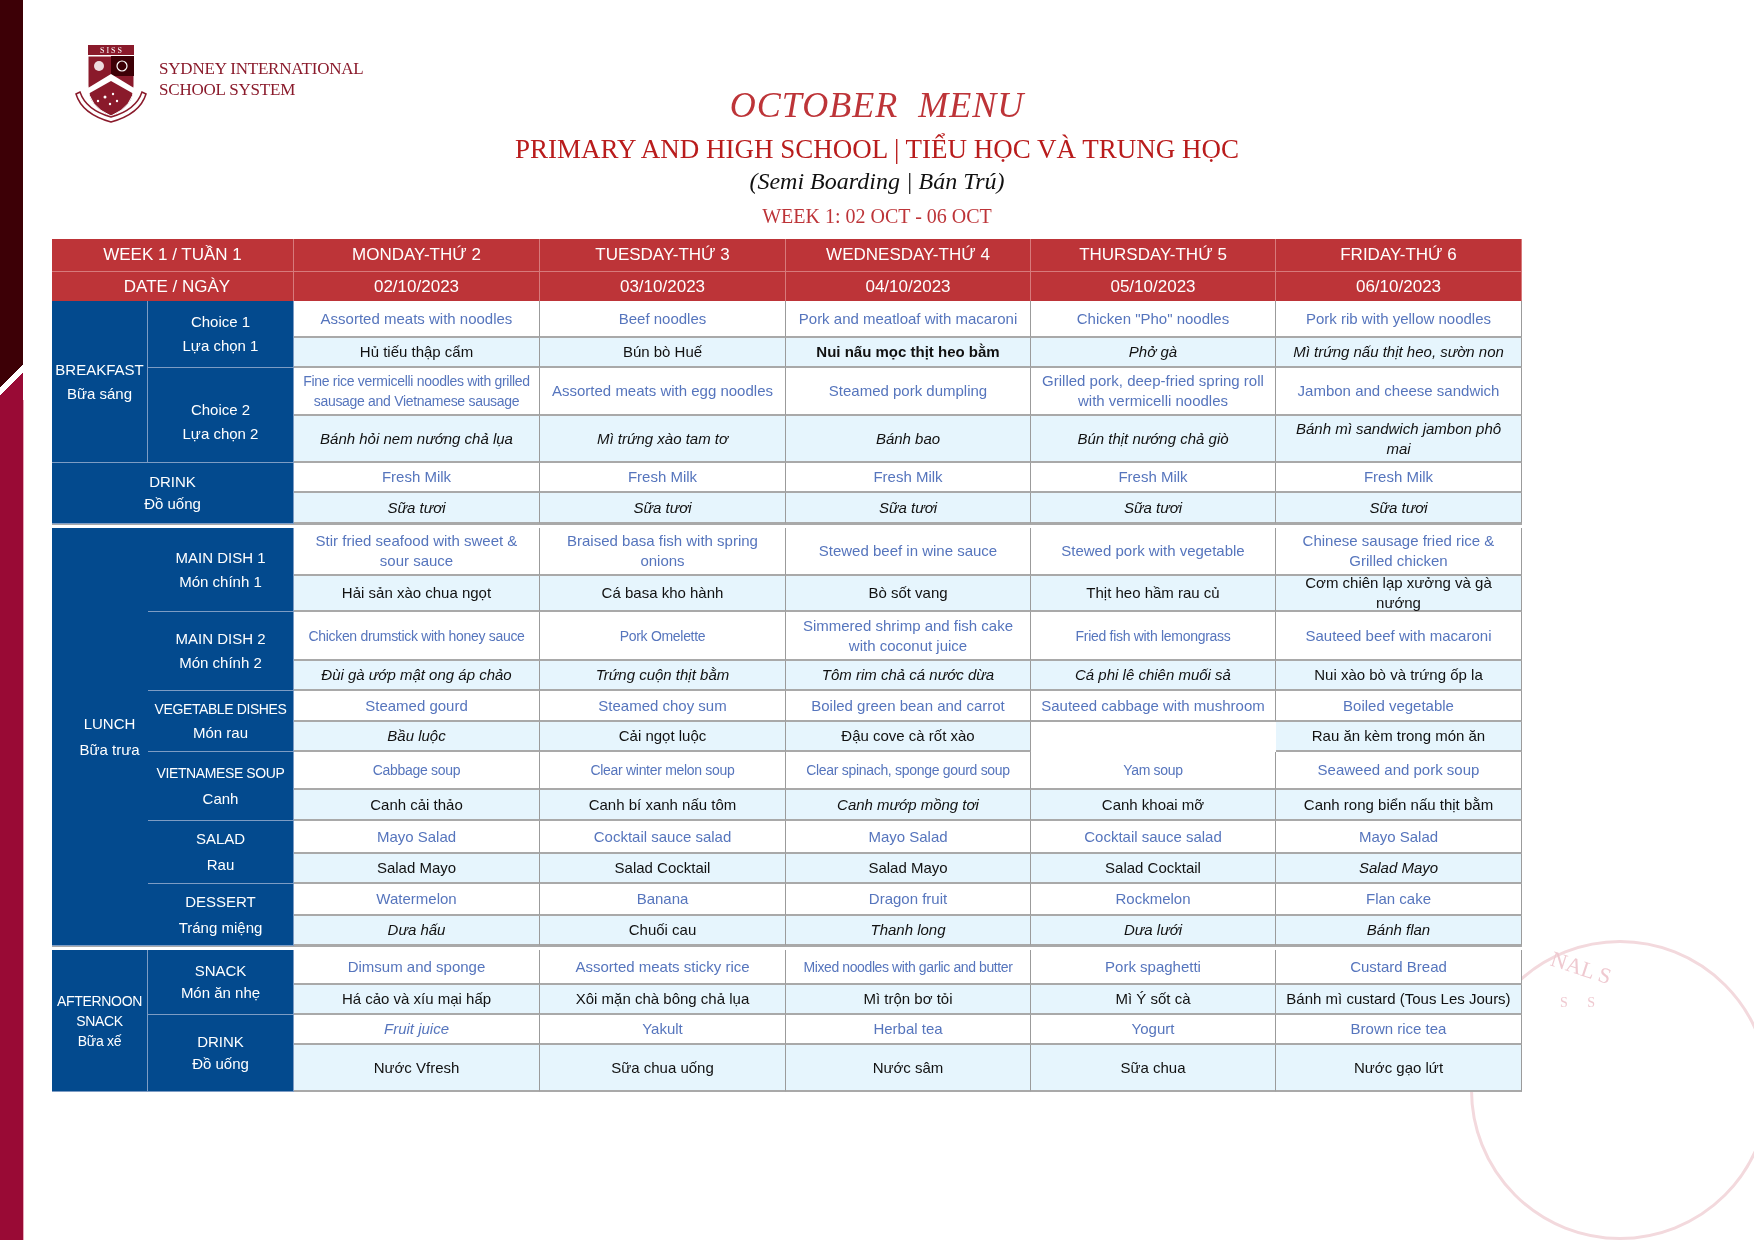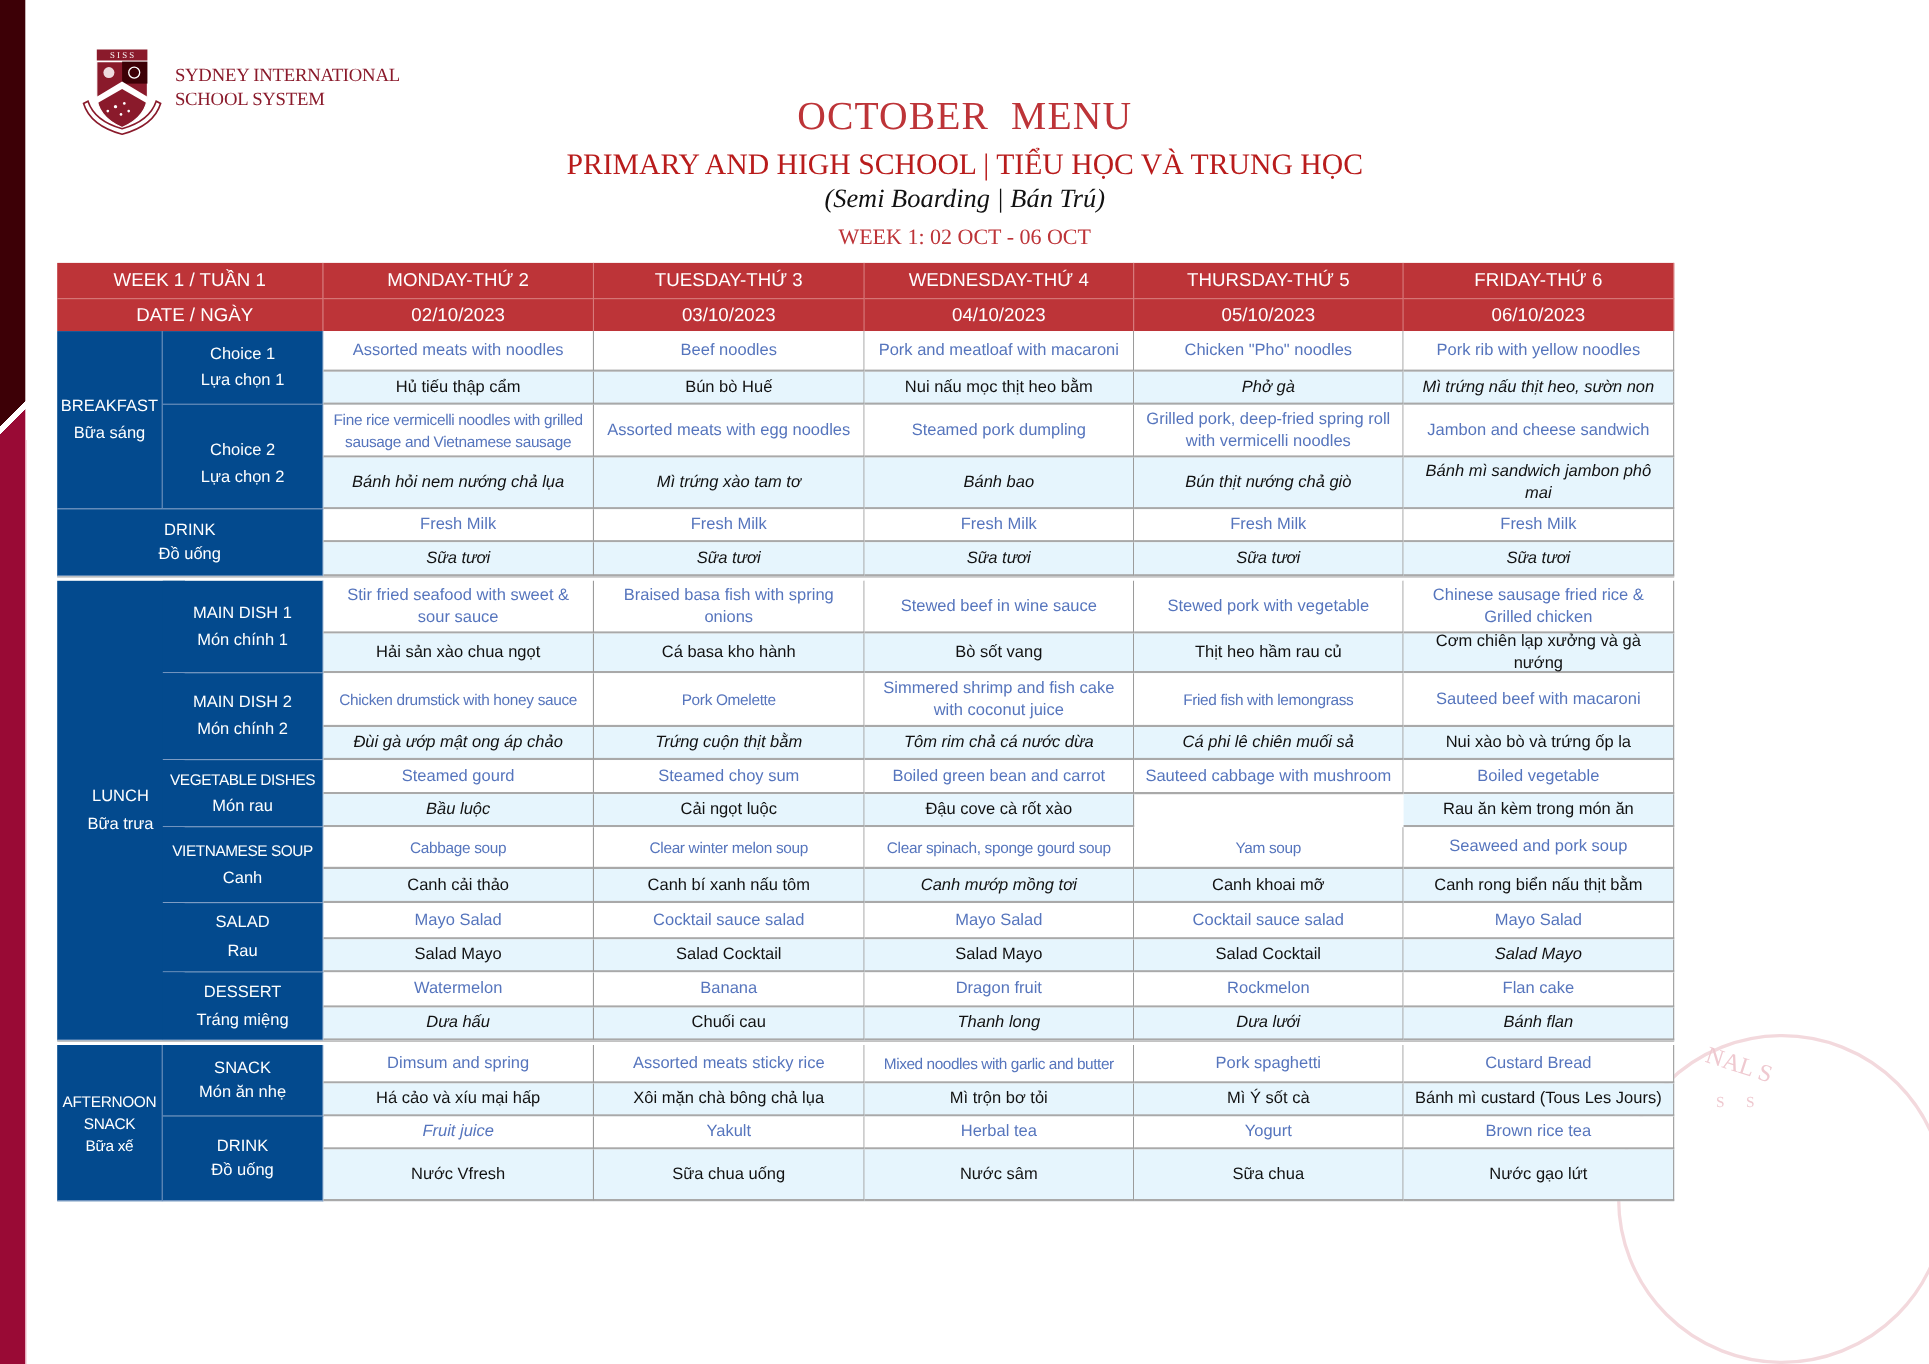--- a/index.html
+++ b/index.html
@@ -6,21 +6,21 @@
   body { width:1754px; height:1240px; position:relative; background:#ffffff; overflow:hidden; font-family:"DejaVu Sans", sans-serif; }
   .side-dark { position:absolute; left:0; top:0; width:23px; height:360px; background:#3d0006; }
   .side-red { position:absolute; left:0; top:400px; width:23px; height:840px; background:#990a35; }
   .side-slash { position:absolute; left:0; top:360px; width:23px; height:40px; background:linear-gradient(135deg, #3d0006 0%, #3d0006 44%, #ffffff 44%, #ffffff 56%, #990a35 56%, #990a35 100%); }
   .side-edge { position:absolute; left:23px; top:400px; width:1px; height:840px; background:#e7a8b9; }
 
   .logo { position:absolute; left:72px; top:44px; width:80px; height:80px; }
   .logo-text { position:absolute; left:159px; top:58px; color:#8a1a2b; font-family:"Liberation Serif", serif; font-size:17px; line-height:21px; letter-spacing:-0.2px; }
 
   .title { position:absolute; left:0; width:1754px; text-align:center; font-family:"Liberation Serif", serif; }
-  .t1 { top:84px; font-size:36px; color:#bd3438; letter-spacing:1px; }
+  .t1 { top:84px; font-size:36px; color:#bd3438; letter-spacing:1px;font-style:italic; }
   .t2 { top:134px; font-size:27px; color:#b91c1c; }
   .t3 { top:168px; font-size:24px; color:#111111; font-style:italic; }
   .t4 { top:205px; font-size:20px; color:#bd3438; }
 
   .cell { position:absolute; box-sizing:border-box; display:flex; align-items:center; justify-content:center; text-align:center; padding:0 6px; line-height:20px; font-family:"Liberation Sans", sans-serif; }
   .hdr { background:#bd3438; color:#ffffff; font-size:17px; border-right:1px solid #d77a7b; }
   .hdr-date { font-weight:normal; }
   .lbl { background:#034a8e; color:#ffffff; font-size:15px; flex-direction:column; border-right:1px solid #7d9cc4; border-bottom:1px solid #7d9cc4; }
   .en { background:#ffffff; color:#5675bd; font-size:15px; border-right:1px solid #9b9b9b; border-bottom:2px solid #a9a9a9; }
   .vi { background:#e6f5fd; color:#111111; font-size:15px; font-style:italic; border-right:1px solid #9b9b9b; border-bottom:2px solid #a9a9a9; }
@@ -99,21 +99,21 @@
 </div>
 
 <div class="cell en" style="left:294px;top:301px;width:246px;height:37px;">Assorted meats with noodles</div>
 <div class="cell en" style="left:540px;top:301px;width:246px;height:37px;">Beef noodles</div>
 <div class="cell en" style="left:786px;top:301px;width:245px;height:37px;">Pork and meatloaf with macaroni</div>
 <div class="cell en" style="left:1031px;top:301px;width:245px;height:37px;">Chicken "Pho" noodles</div>
 <div class="cell en" style="left:1276px;top:301px;width:246px;height:37px;">Pork rib with yellow noodles</div>
 
 <div class="cell vi upright" style="left:294px;top:338px;width:246px;height:30px;">Hủ tiếu thập cẩm</div>
 <div class="cell vi upright" style="left:540px;top:338px;width:246px;height:30px;">Bún bò Huế</div>
-<div class="cell vi upright" style="left:786px;top:338px;width:245px;height:30px;">Nui nấu mọc thịt heo bằm</div>
+<div class="cell vi upright" style="left:786px;top:338px;width:245px;height:30px;font-weight:bold;">Nui nấu mọc thịt heo bằm</div>
 <div class="cell vi" style="left:1031px;top:338px;width:245px;height:30px;">Phở gà</div>
 <div class="cell vi" style="left:1276px;top:338px;width:246px;height:30px;">Mì trứng nấu thịt heo, sườn non</div>
 
 <div class="cell en" style="left:294px;top:368px;width:246px;height:48px;font-size:14px;letter-spacing:-0.3px;">Fine rice vermicelli noodles with grilled sausage and Vietnamese sausage</div>
 <div class="cell en" style="left:540px;top:368px;width:246px;height:48px;">Assorted meats with egg noodles</div>
 <div class="cell en" style="left:786px;top:368px;width:245px;height:48px;">Steamed pork dumpling</div>
 <div class="cell en" style="left:1031px;top:368px;width:245px;height:48px;">Grilled pork, deep-fried spring roll with vermicelli noodles</div>
 <div class="cell en" style="left:1276px;top:368px;width:246px;height:48px;">Jambon and cheese sandwich</div>
 
 <div class="cell vi" style="left:294px;top:416px;width:246px;height:47px;">Bánh hỏi nem nướng chả lụa</div>
@@ -238,21 +238,21 @@
 
 <div class="cell lbl" style="left:52px;top:950px;width:96px;height:142px;font-size:14px;letter-spacing:-0.3px;">
   <span>AFTERNOON SNACK</span>
   <span>Bữa xế</span>
 </div>
 
 <div class="cell lbl" style="left:148px;top:950px;width:146px;height:65px;">
   <span>SNACK</span>
   <span style="margin-top:2px;">Món ăn nhẹ</span>
 </div>
-<div class="cell en" style="left:294px;top:950px;width:246px;height:35px;">Dimsum and spring</div>
+<div class="cell en" style="left:294px;top:950px;width:246px;height:35px;">Dimsum and sponge</div>
 <div class="cell en" style="left:540px;top:950px;width:246px;height:35px;">Assorted meats sticky rice</div>
 <div class="cell en" style="left:786px;top:950px;width:245px;height:35px;font-size:14px;letter-spacing:-0.4px;">Mixed noodles with garlic and butter</div>
 <div class="cell en" style="left:1031px;top:950px;width:245px;height:35px;">Pork spaghetti</div>
 <div class="cell en" style="left:1276px;top:950px;width:246px;height:35px;">Custard Bread</div>
 <div class="cell vi upright" style="left:294px;top:985px;width:246px;height:30px;">Há cảo và xíu mại hấp</div>
 <div class="cell vi upright" style="left:540px;top:985px;width:246px;height:30px;">Xôi mặn chà bông chả lụa</div>
 <div class="cell vi upright" style="left:786px;top:985px;width:245px;height:30px;">Mì trộn bơ tỏi</div>
 <div class="cell vi upright" style="left:1031px;top:985px;width:245px;height:30px;">Mì Ý sốt cà</div>
 <div class="cell vi upright" style="left:1276px;top:985px;width:246px;height:30px;">Bánh mì custard (Tous Les Jours)</div>
 

